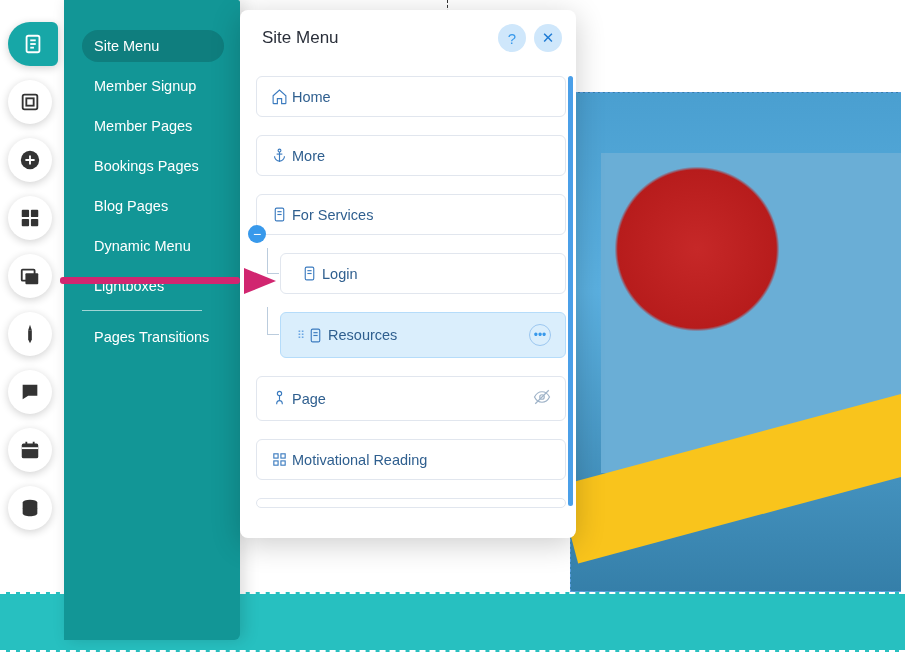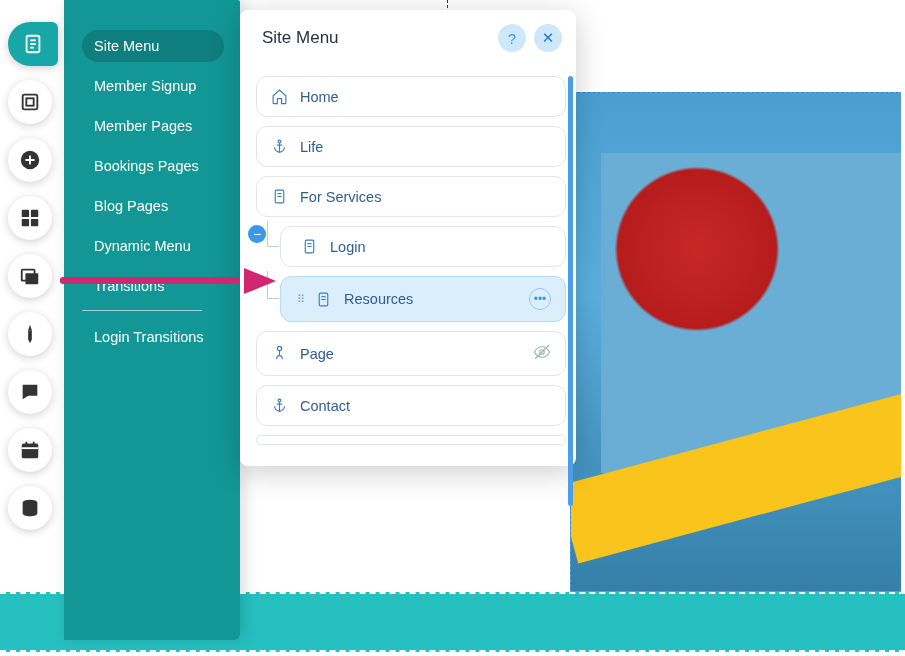--- a/index.html
+++ b/index.html
@@ -80,23 +80,23 @@
       display:flex; align-items:center; padding:14px 14px 20px 22px;
     }
     .panel-title { font-size:17px; color:#2a2f3a; flex:1;}
     .circ { width:28px;height:28px;border-radius:50%;display:flex;align-items:center;justify-content:center;margin-left:8px;font-size:15px;}
     .help { background:#cfe7fb; color:#3899eb;}
     .close { background:#cfe7fb; color:#3c6; color:#1f7bd4;}
     .panel-body { position:relative; padding:4px 10px 0 16px;}
     .scrollbar { position:absolute; right:3px; top:4px; width:5px; height:430px; background:#4a9fe8; border-radius:3px;}
 
     .row {
-      background:#fff; border:1px solid #e1e6ee; border-radius:11px;
-      padding:11px 14px; margin-bottom:9px;
-      display:flex; align-items:center; gap:12px;
+      background:#fff; border:1px solid #e1e6ee; border-radius:6px;
+      padding:11px 14px; margin-bottom:18px;
+      display:flex; align-items:center; gap:4px;
       font-size:14.5px; color:#2f5f8f;
     }
     .row.child { margin-left:24px; width:calc(100% - 24px); position:relative;padding-left:20px;}
     .row.selected { background:#daeefc; border-color:#b5dcfa;}
     .tree-line { position:absolute; left:-14px; top:-6px; bottom:50%; width:12px; border-left:1px solid #bcd; border-bottom:1px solid #bcd;}
     .drag { color:#6aa6e3; font-size:11px; letter-spacing:-2px; margin-left:-4px;}
     .more { margin-left:auto; width:22px;height:22px;border:1px solid #9cc7f0;border-radius:50%;display:flex;align-items:center;justify-content:center;color:#3899eb;font-size:12px;letter-spacing:0px;}
     .eye { margin-left:auto; color:#9fb3c8; }
     .collapse-badge { position:absolute; left:248px; top:225px; z-index:9; width:18px;height:18px; border-radius:50%; background:#3899eb;color:#fff;display:flex;align-items:center;justify-content:center;font-size:14px;}
     .ico { width:17px; height:17px; flex-shrink:0; color:#3b7bbf;}
@@ -180,23 +180,23 @@
     </div>
 </div>
 
 <div class="flyout">
   <div class="flyout-item active">Site Menu</div>
   <div class="flyout-item">Member Signup</div>
   <div class="flyout-item">Member Pages</div>
   <div class="flyout-item">Bookings Pages</div>
   <div class="flyout-item">Blog Pages</div>
   <div class="flyout-item">Dynamic Menu</div>
-  <div class="flyout-item">Transitions</div>
+  <div class="flyout-item">Lightboxes</div>
   <hr>
-  <div class="flyout-item">Login Transitions</div>
+  <div class="flyout-item">Pages Transitions</div>
 </div>
 
 <div class="arrow">
   <div class="arrow-line"></div>
     <div class="arrow-head"></div>
 </div>
 
 <div class="collapse-badge">−</div>
 
 <div class="panel">
@@ -218,21 +218,21 @@
     </div>
     <div class="row">
       <span class="ico">
           <svg viewBox="0 0 24 24" fill="none" stroke="currentColor" stroke-width="1.6">
             <circle cx="12" cy="5" r="2"></circle>
             <line x1="12" y1="7" x2="12" y2="21"></line>
             <path d="M5 13a7 7 0 0014 0"></path>
             <line x1="8" y1="10" x2="16" y2="10"></line>
           </svg>
         </span>
-      <span>Life</span>
+      <span>More</span>
     </div>
     <div class="row">
       <span class="ico">
           <svg viewBox="0 0 24 24" fill="none" stroke="currentColor" stroke-width="1.6">
             <rect x="6" y="3" width="12" height="18" rx="2"></rect>
             <line x1="9" y1="8" x2="15" y2="8"></line>
             <line x1="9" y1="12" x2="15" y2="12"></line>
           </svg>
         </span>
       <span>For Services</span>
@@ -272,24 +272,24 @@
       <span>Page</span>
       <span class="eye"><svg width="18" height="18" viewBox="0 0 24 24" fill="none" stroke="currentColor" stroke-width="1.6">
             <path d="M2 12s3.5-7 10-7 10 7 10 7-3.5 7-10 7S2 12 2 12z"></path>
             <circle cx="12" cy="12" r="3"></circle>
             <line x1="3" y1="21" x2="21" y2="3"></line>
           </svg></span>
     </div>
     <div class="row">
       <span class="ico">
           <svg viewBox="0 0 24 24" fill="none" stroke="currentColor" stroke-width="1.6">
-            <circle cx="12" cy="5" r="2"></circle>
-            <line x1="12" y1="7" x2="12" y2="21"></line>
-            <path d="M5 13a7 7 0 0014 0"></path>
-            <line x1="8" y1="10" x2="16" y2="10"></line>
-          </svg>
-        </span>
-      <span>Contact</span>
+            <rect x="4" y="4" width="6" height="6"></rect>
+            <rect x="14" y="4" width="6" height="6"></rect>
+            <rect x="4" y="14" width="6" height="6"></rect>
+            <rect x="14" y="14" width="6" height="6"></rect>
+          </svg>
+        </span>
+      <span>Motivational Reading</span>
     </div>
     <div class="row" style="height:10px;padding:4px;"></div>
   </div>
 
 </div>
 
 </body></html>

